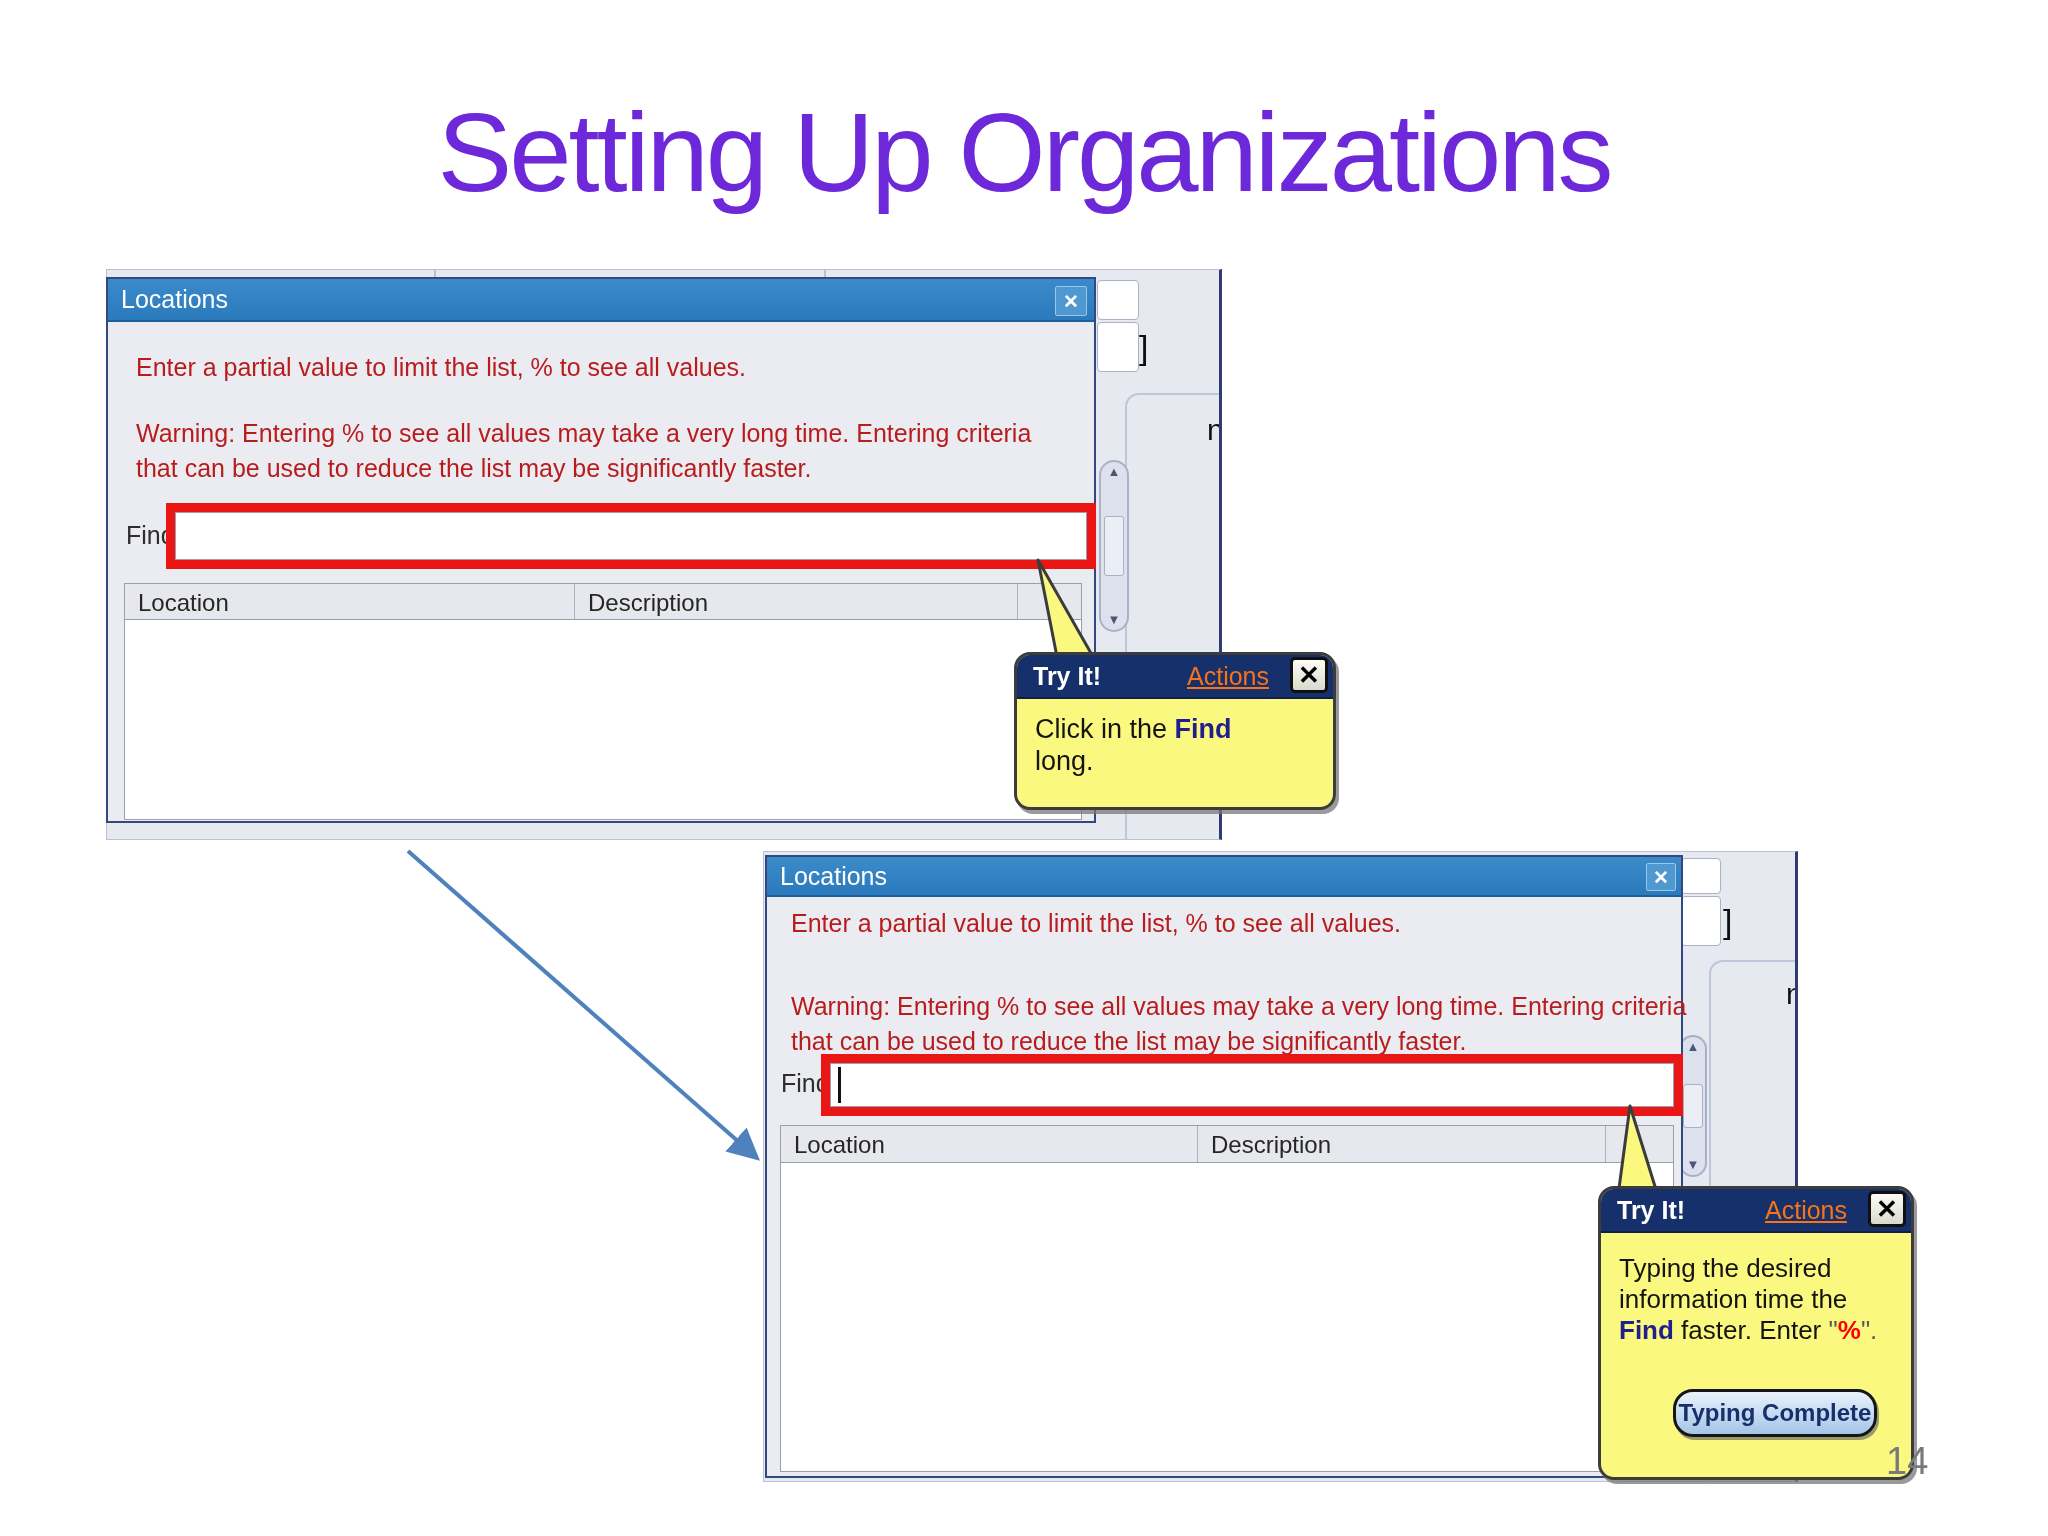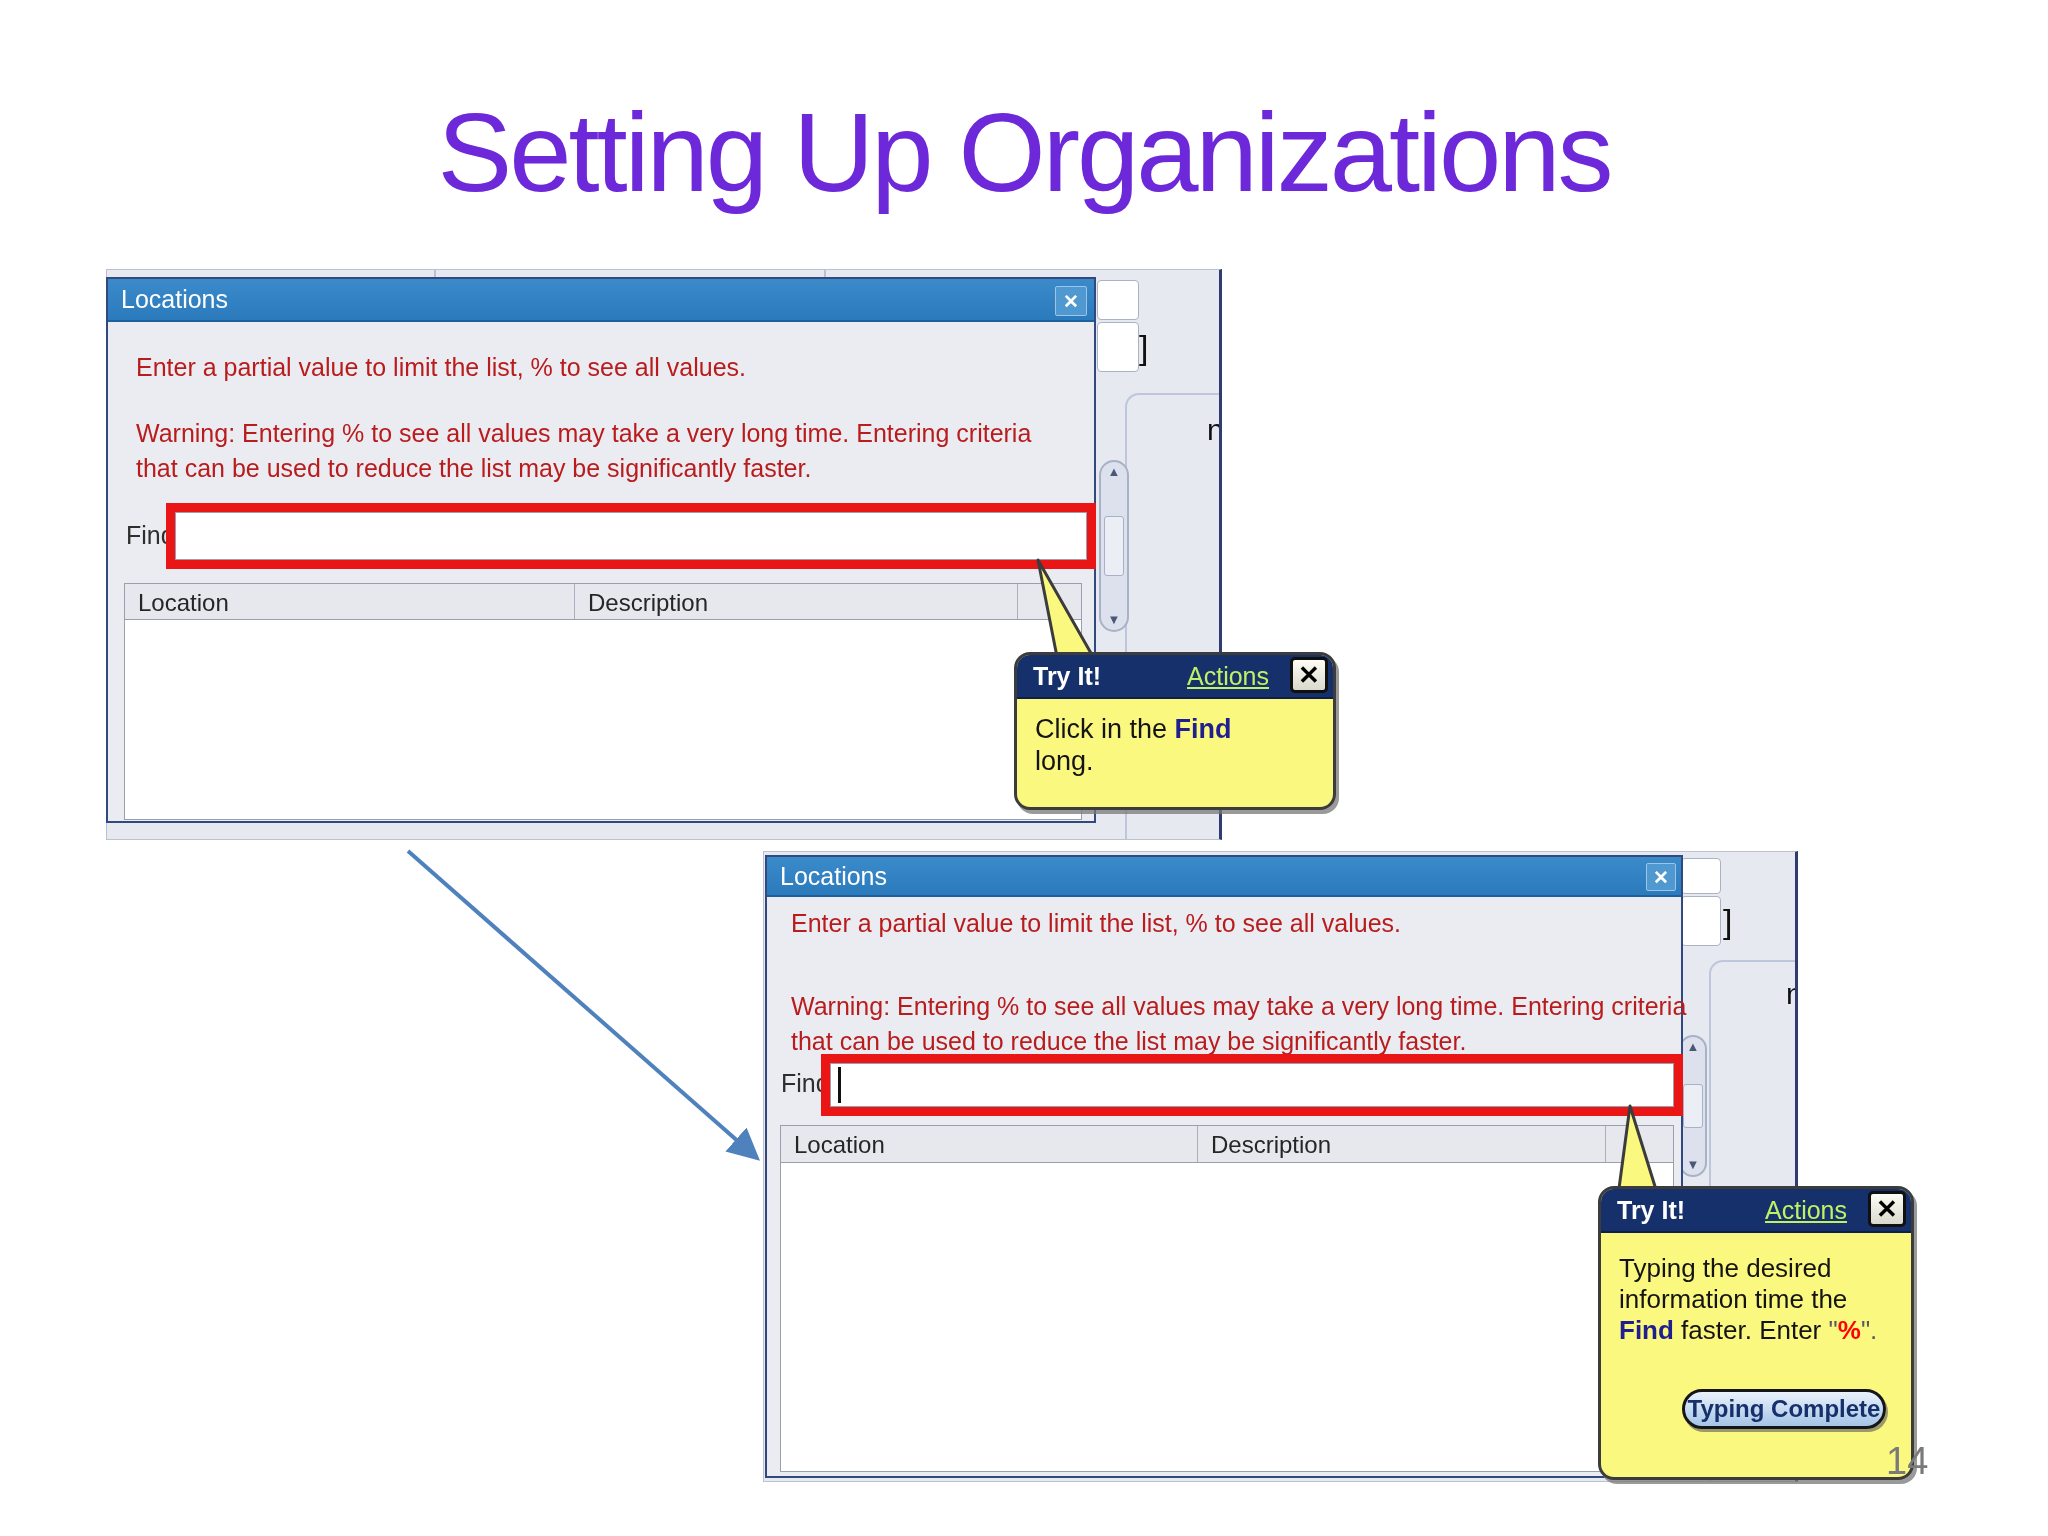--- a/index.html
+++ b/index.html
@@ -45,21 +45,21 @@
     box-sizing:border-box;white-space:nowrap;overflow:hidden;}
   .lov-th:last-child{border-right:0;}
   .lov-list{background:#ffffff;border:1px solid #98a0b0;border-top:0;box-sizing:border-box;}
 
   
   .callout{position:absolute;background:#fbf87f;border:3px solid #3c3c3c;border-radius:16px;
     box-shadow:3px 4px 0 rgba(120,120,120,.75);box-sizing:border-box;z-index:50;overflow:hidden;}
   .co-header{position:relative;height:42px;background:#16306b;display:flex;align-items:center;
     border-bottom:2px solid #0d1f4a;gap:24px;}
   .co-title{color:#ffffff;font-weight:bold;font-size:25px;padding-left:16px;}
-  .co-actions{color:#bef264;font-size:25px;text-decoration:underline;margin-left:auto;margin-right:64px;cursor:default;}
+  .co-actions{color:#f97316;font-size:25px;text-decoration:underline;margin-left:auto;margin-right:64px;cursor:default;}
   .co-close{position:absolute;top:2px;right:5px;width:38px;height:36px;
     background:linear-gradient(#fdfdf6,#d9d9cd);border:3px solid #101010;border-radius:5px;
     box-sizing:border-box;display:flex;align-items:center;justify-content:center;
     font-size:26px;font-weight:bold;color:#000;}
   .co-body{padding:14px 18px 0 18px;font-size:27px;line-height:32px;color:#141414;}
   .co-bold{font-weight:bold;color:#1f1f8f;}
   .co-red{font-weight:bold;color:#ff0000;}
   .co-quote{color:#5a5a5a;}
   .co-btn{position:absolute;display:flex;align-items:center;justify-content:center;
     background:linear-gradient(#eaf2fb,#a5c4e7);border:3px solid #15151a;border-radius:20px;
@@ -188,19 +188,19 @@
       <span class="co-actions">Actions</span>
     </div>
     <span class="co-close">
       <span>✕</span>
     </span>
     <div class="co-body" style="padding-top:20px;font-size:26px;line-height:31px;">
       <span>Typing the desired</span><br>
       <span>information time the</span><br>
       <span class="co-bold">Find</span><span> faster. Enter </span><span class="co-quote">"</span><span class="co-red">%</span><span class="co-quote">".</span>
     </div>
-    <div class="co-btn" style="left:81px;top:200px;width:204px;height:40px;">
+    <div class="co-btn" style="left:72px;top:200px;width:204px;height:48px;">
       <span>Typing Complete</span>
     </div>
   </div>
 
   <div class="page-num" style="left:1886px;top:1440px;">14</div>
 </div>
 
 </body></html>

